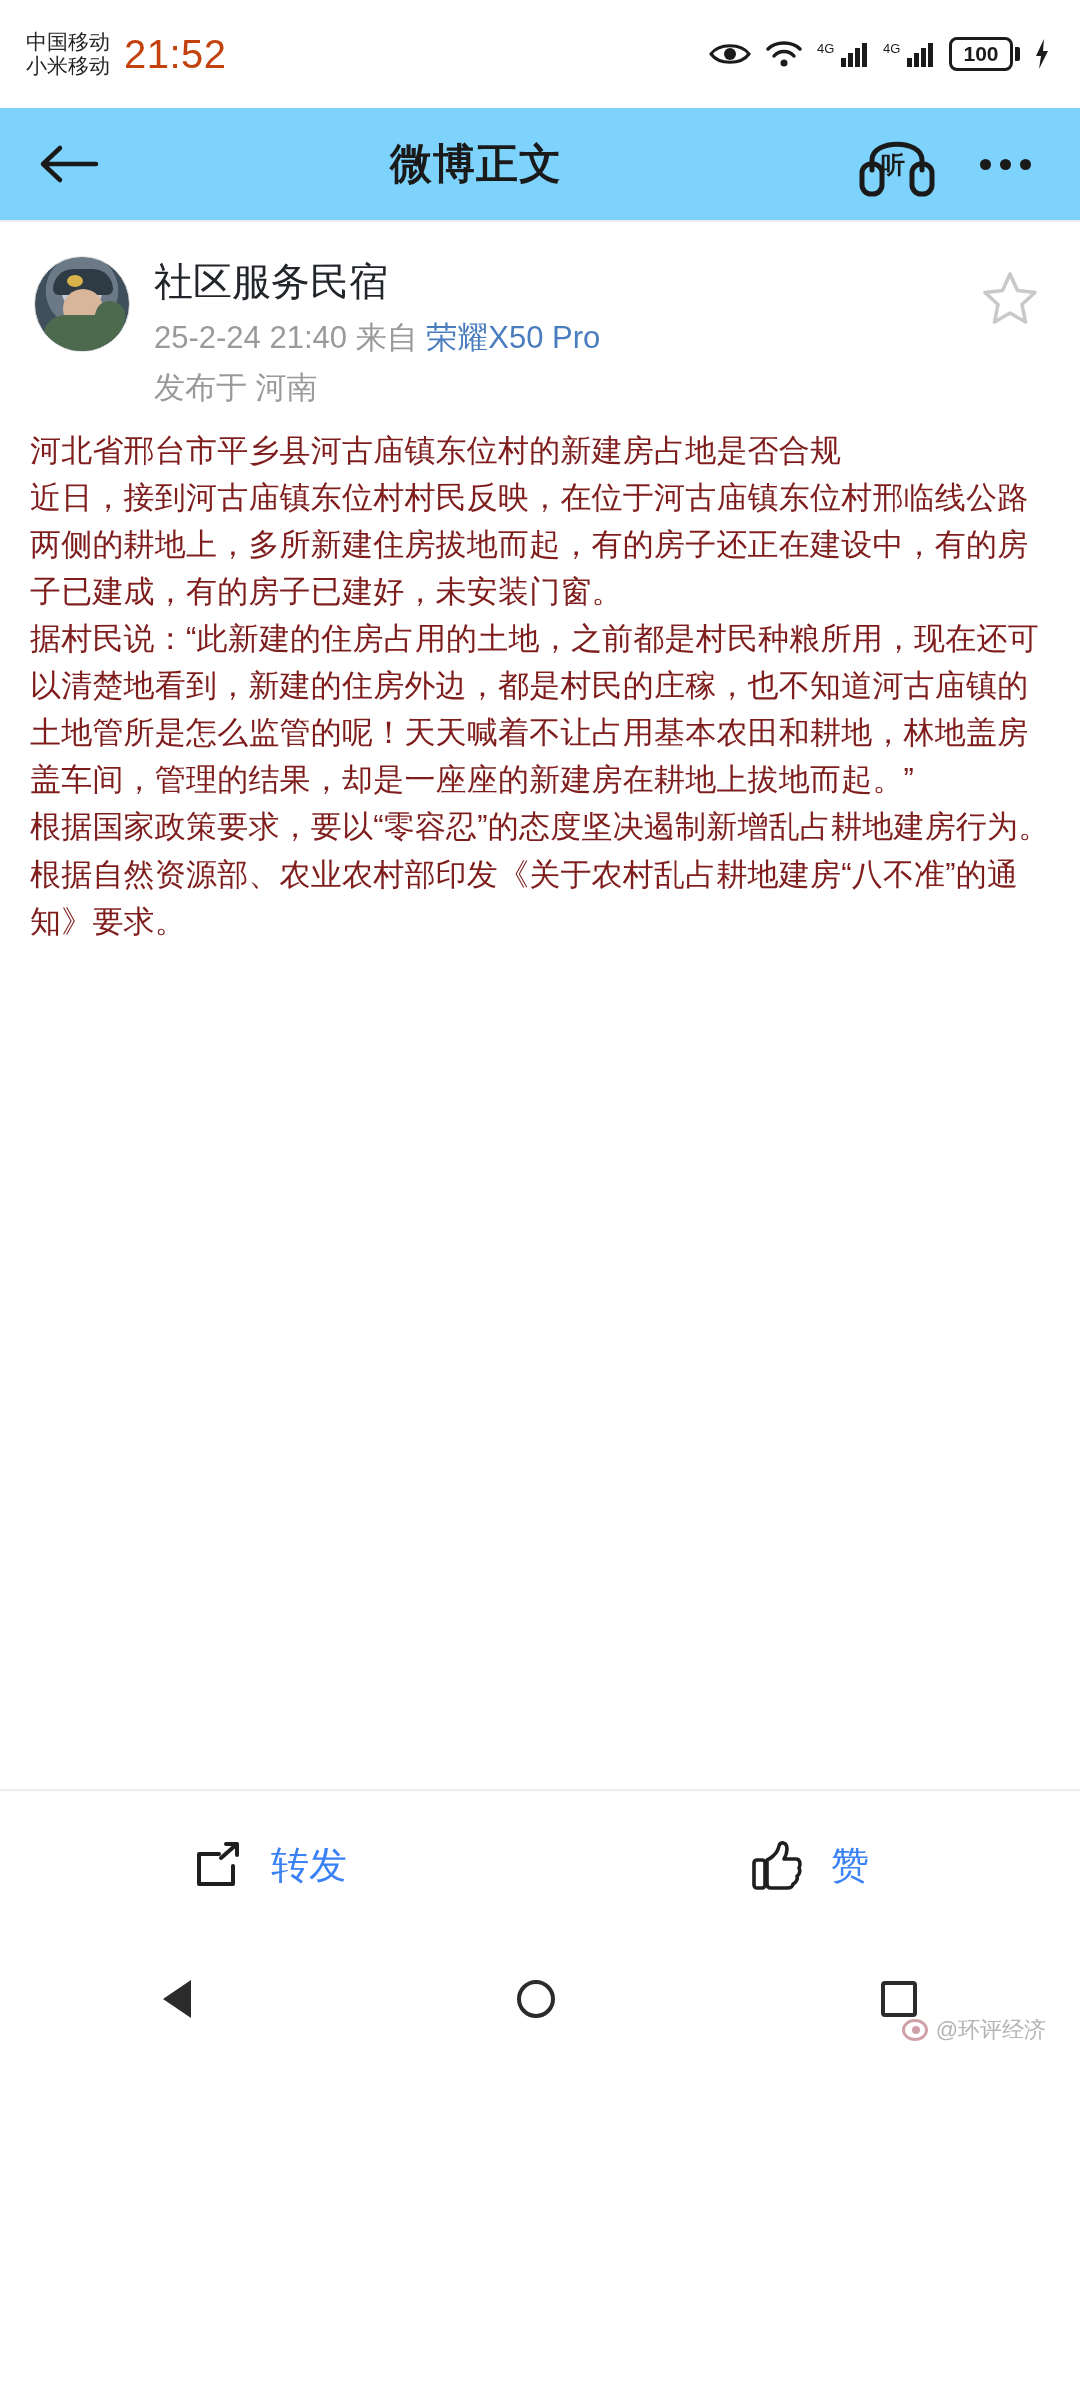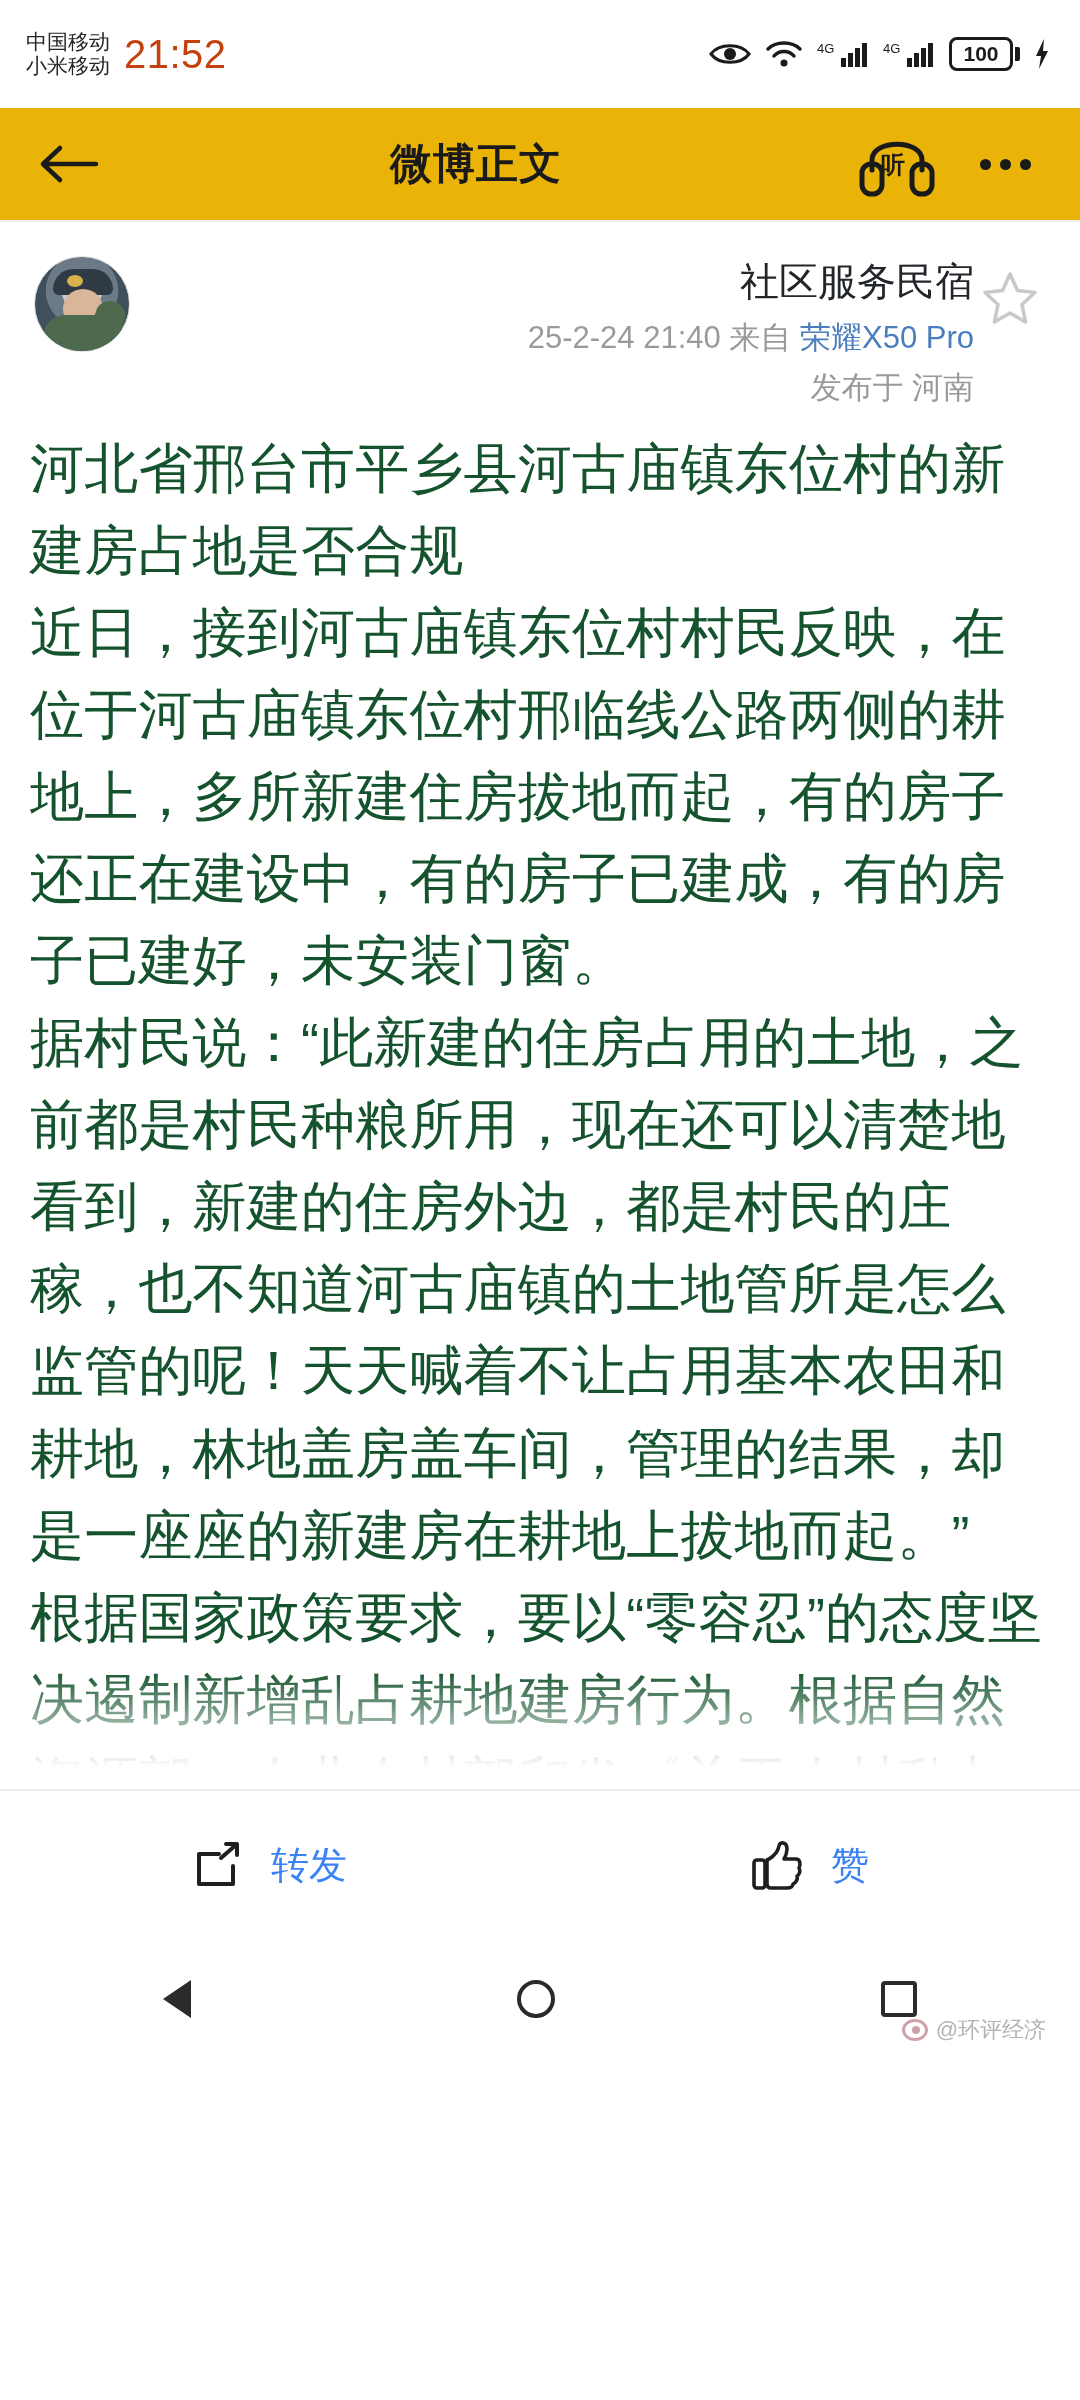--- a/index.html
+++ b/index.html
@@ -75,21 +75,21 @@
     margin-left: 2px;
   }
 
   
   .titlebar {
     height: 112px;
     flex: 0 0 112px;
     display: flex;
     align-items: center;
     padding: 0 40px 0 30px;
-    background: #eab308;
+    background: #7dd3fc;
   }
   .back-btn {
     width: 78px; height: 78px;
     display: flex; align-items: center; justify-content: center;
   }
   .title-text {
     flex: 1;
     text-align: center;
     font-size: 42px;
     font-weight: 600;
@@ -129,21 +129,20 @@
   .content {
     flex: 1 1 auto;
     overflow: hidden;
     padding: 0 0 0 0;
     position: relative;
   }
   .post-head {
     display: flex;
     align-items: flex-start;
     padding: 34px 34px 0 34px;
-    text-align: right;
   }
   .avatar {
     width: 96px; height: 96px;
     border-radius: 50%;
     flex: 0 0 96px;
     background: radial-gradient(circle at 50% 36%, #c7ccd2 0 26%, #6b7a86 27% 47%, #3f4f5c 48% 100%);
     overflow: hidden;
     position: relative;
     border: 1px solid #e2e2e2;
   }
@@ -210,23 +209,23 @@
   }
   .star-btn {
     width: 72px; height: 72px;
     display: flex; align-items: center; justify-content: center;
     flex: 0 0 72px;
     margin-top: 6px;
   }
 
   .post-body {
     padding: 18px 30px 0 30px;
-    font-size: 54px;
+    font-size: 31px;
     line-height: 1.52;
-    color: #14532d;
+    color: #7f1d1d;
     letter-spacing: 0.2px;
     word-break: break-all;
   }
   .post-body p { margin: 0; }
   .fade-line {
     padding: 0 30px;
     font-size: 42px;
     line-height: 1.52;
     color: #1d1d1d;
     text-indent: 84px;

